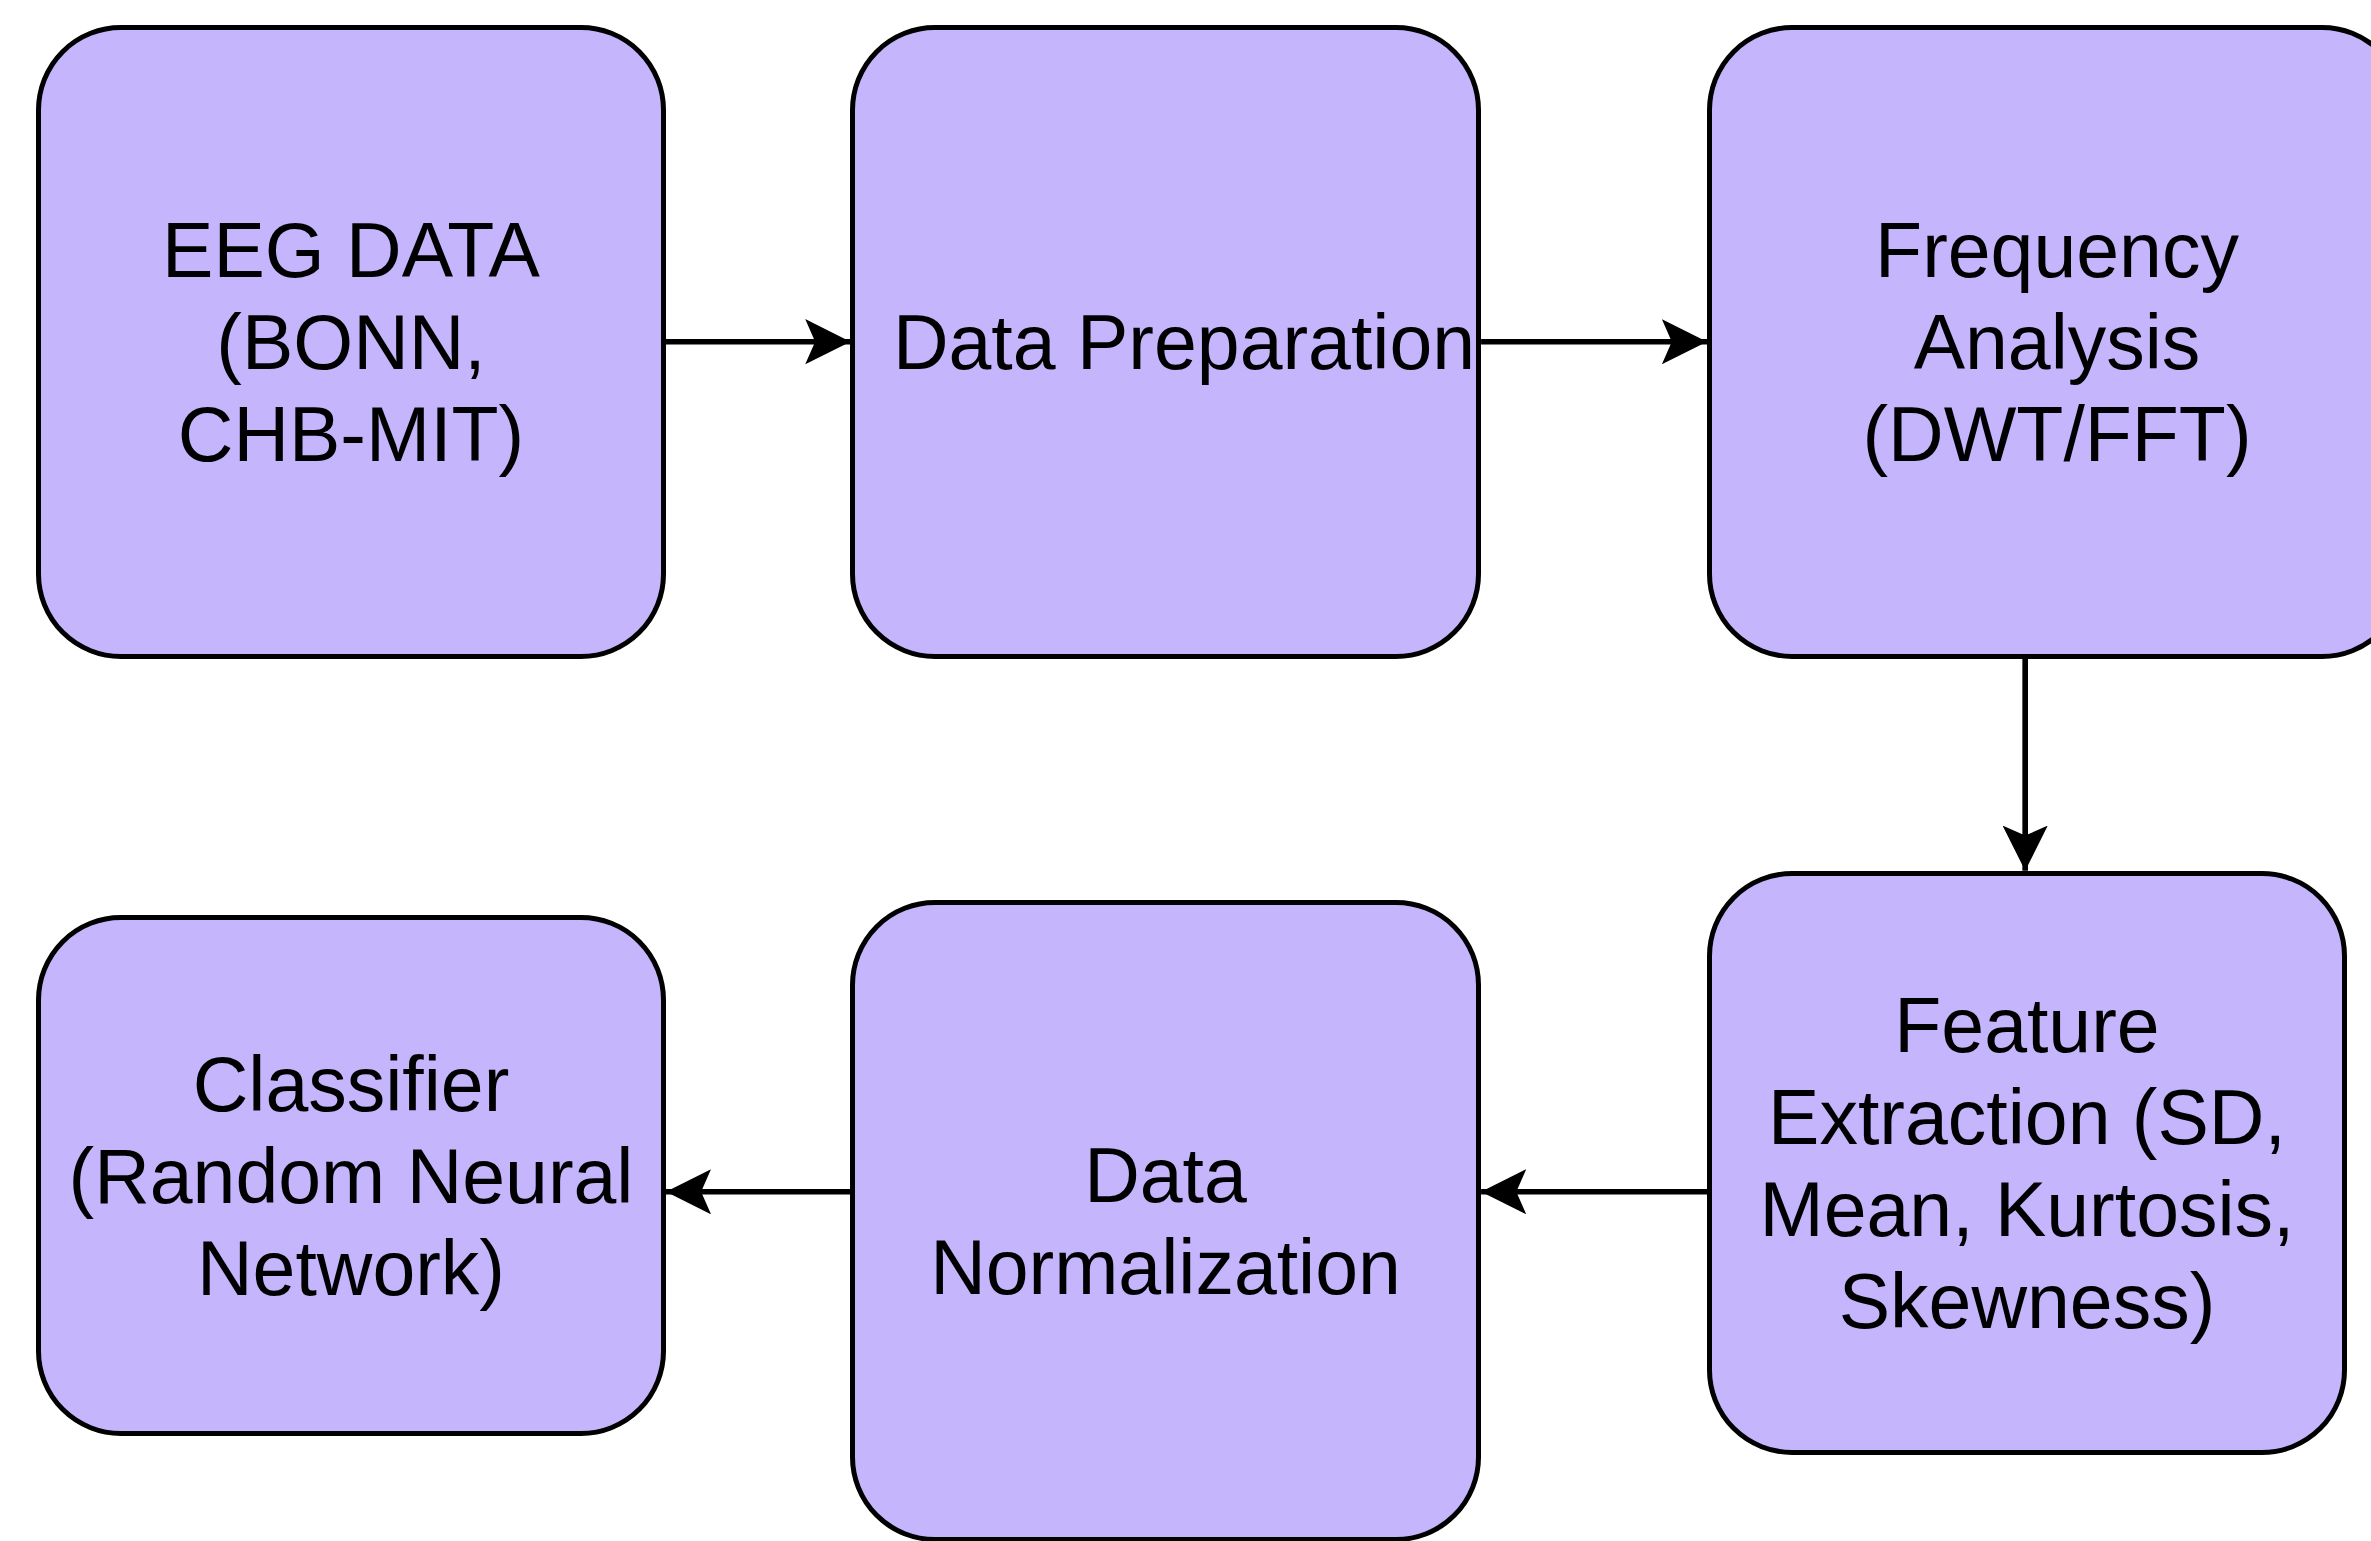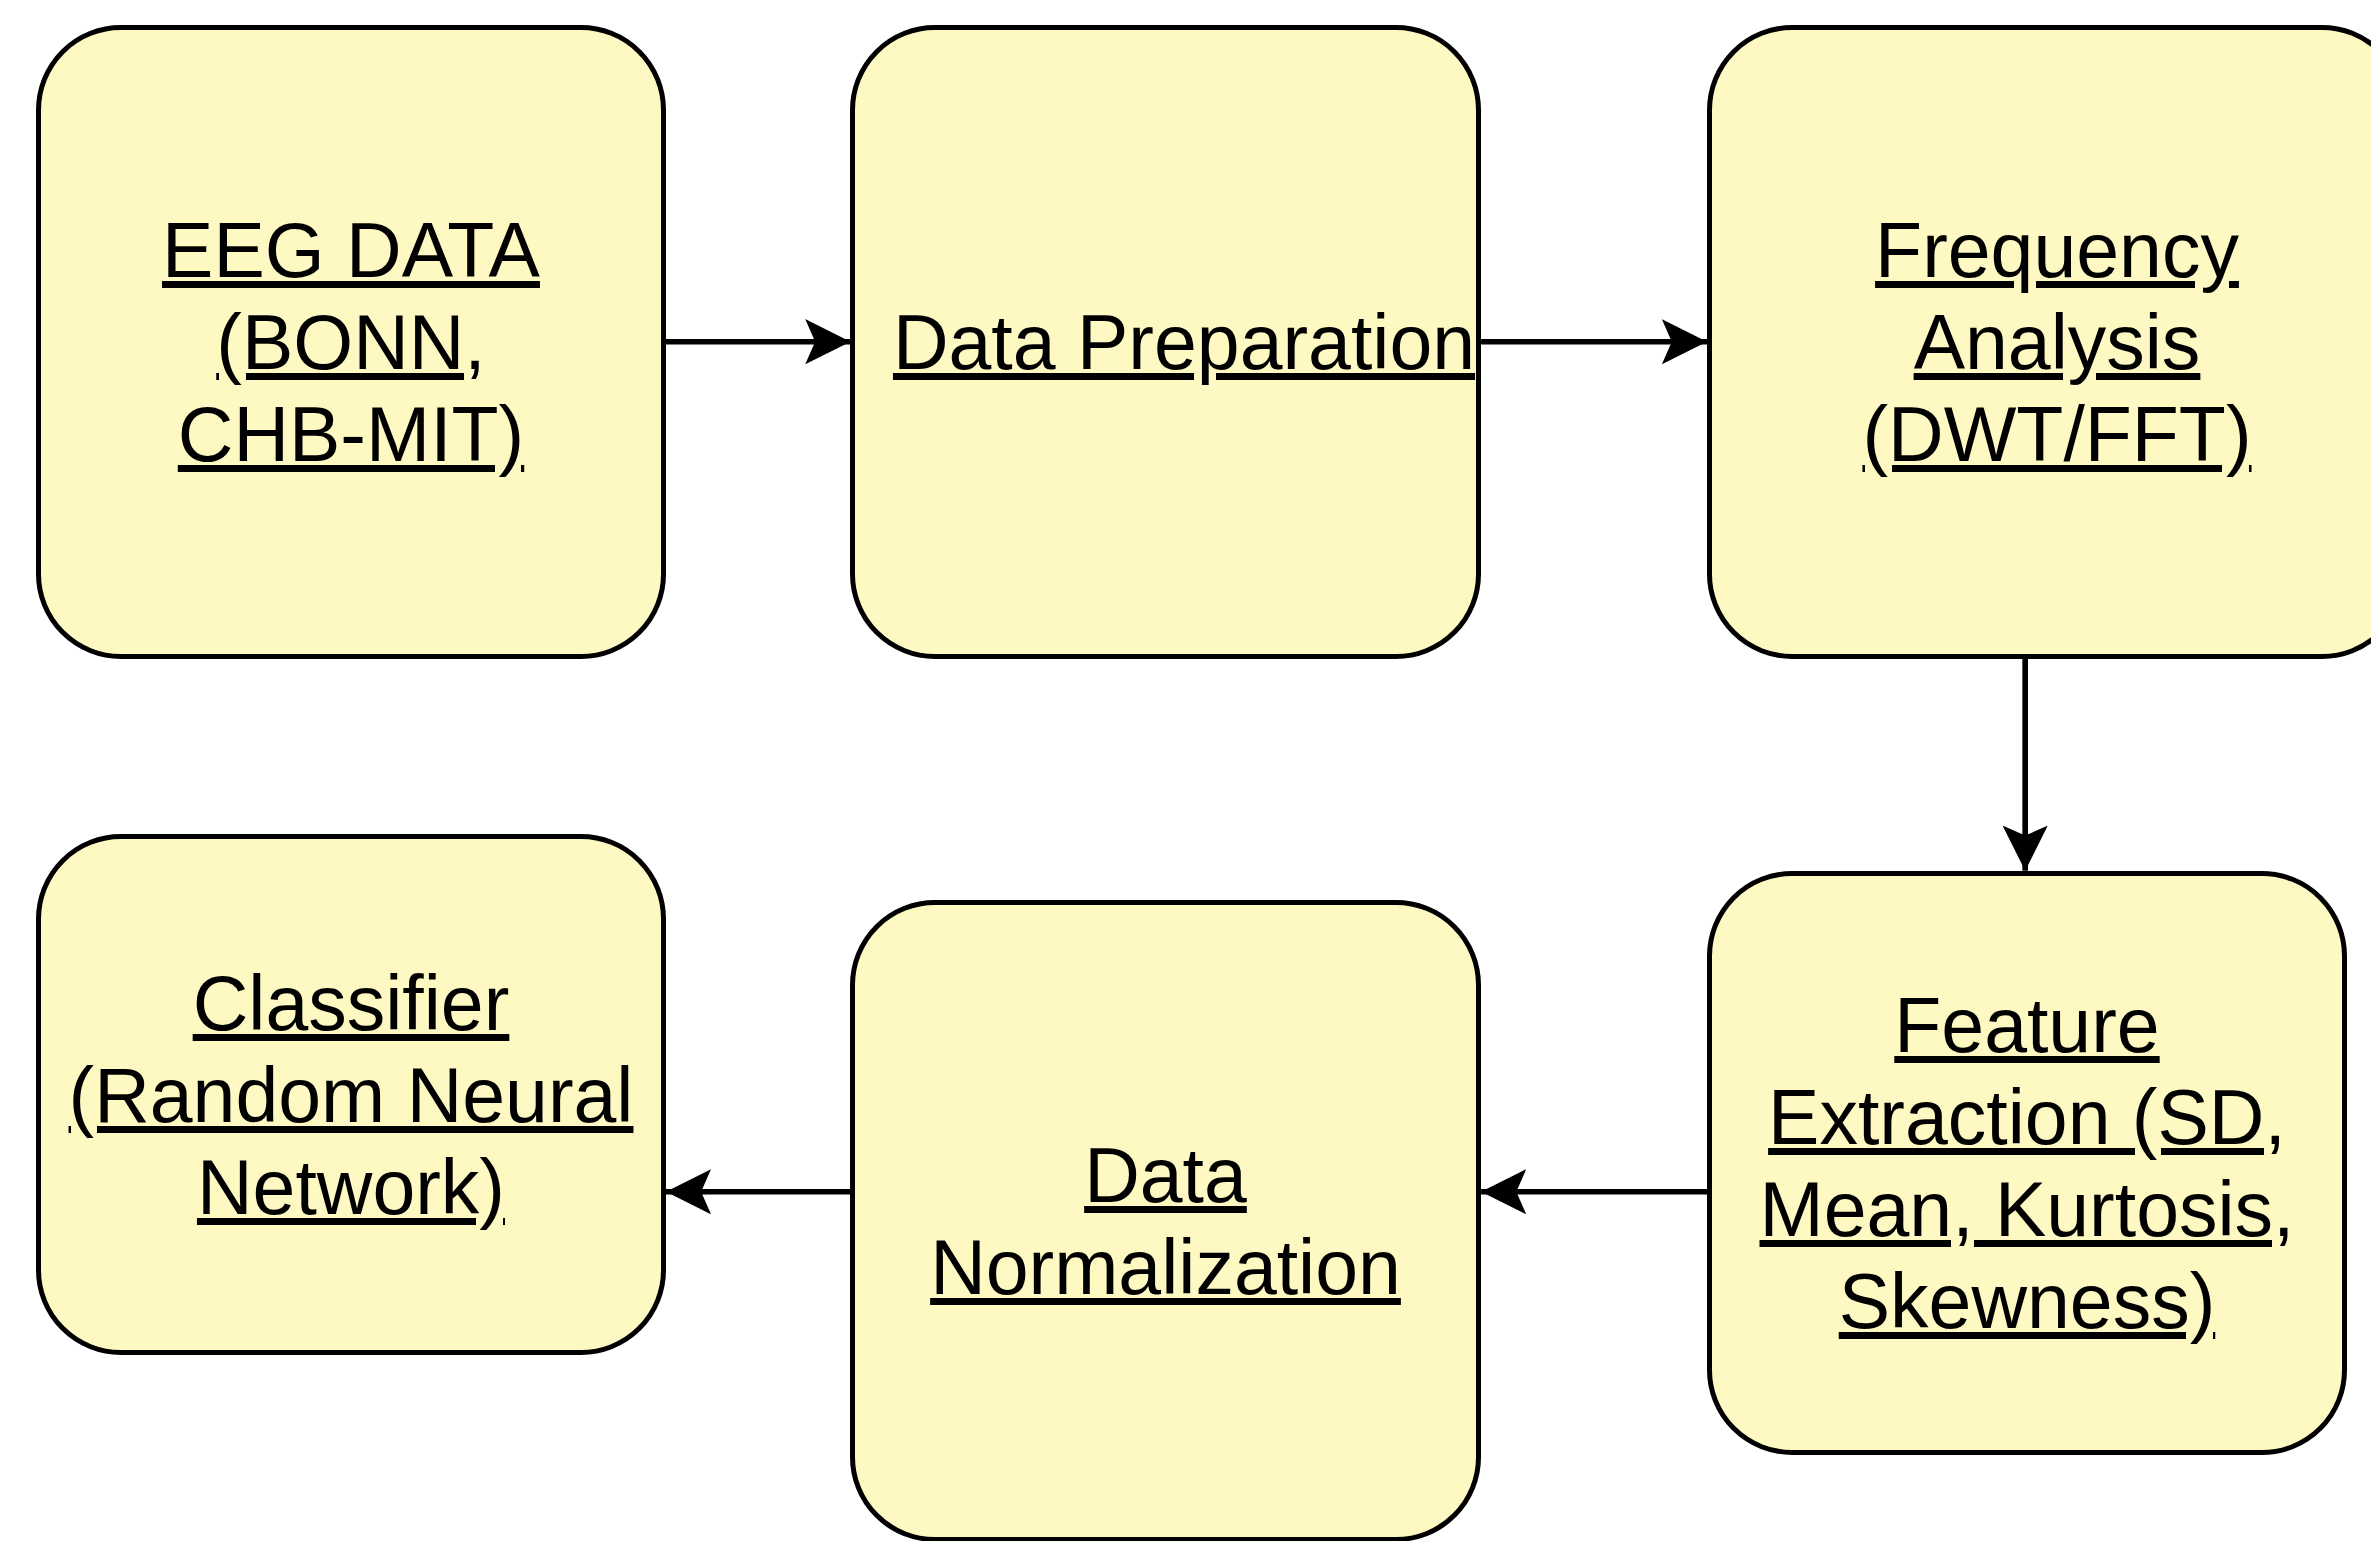--- a/index.html
+++ b/index.html
@@ -13,38 +13,37 @@
     height: 1541px;
     background: #ffffff;
     font-family: "Liberation Sans", "DejaVu Sans", sans-serif;
     overflow: hidden;
   }
   .node {
     position: absolute;
     box-sizing: border-box;
     border: 5.6px solid #000000;
     border-radius: 85px;
-    background: #fef9c3;
+    background: #c4b5fd;
     display: flex;
     align-items: center;
     justify-content: center;
     text-align: center;
-    text-decoration: underline;
   }
   .node .label {
     font-size: 77px;
     line-height: 92px;
     color: #000000;
     white-space: nowrap;
   }
   
   .pos-a { left: 36px;   top: 25.4px;  width: 630px; height: 634px; }
   .pos-b { left: 850px;  top: 25.4px;  width: 631px; height: 634px; padding-left: 37px; }
   .pos-c { left: 1707px; top: 25.4px;  width: 700px; height: 634px; }
-  .pos-d { left: 36px;   top: 834px; width: 630px; height: 521px; }
+  .pos-d { left: 36px;   top: 915px; width: 630px; height: 521px; }
   .pos-e { left: 850px;  top: 900px; width: 631px; height: 642px; }
   .pos-f { left: 1707px; top: 871px; width: 640px; height: 584px; }
   .edges {
     position: absolute;
     left: 0;
     top: 0;
     pointer-events: none;
   }
   .edges line {
     stroke: #000000;

